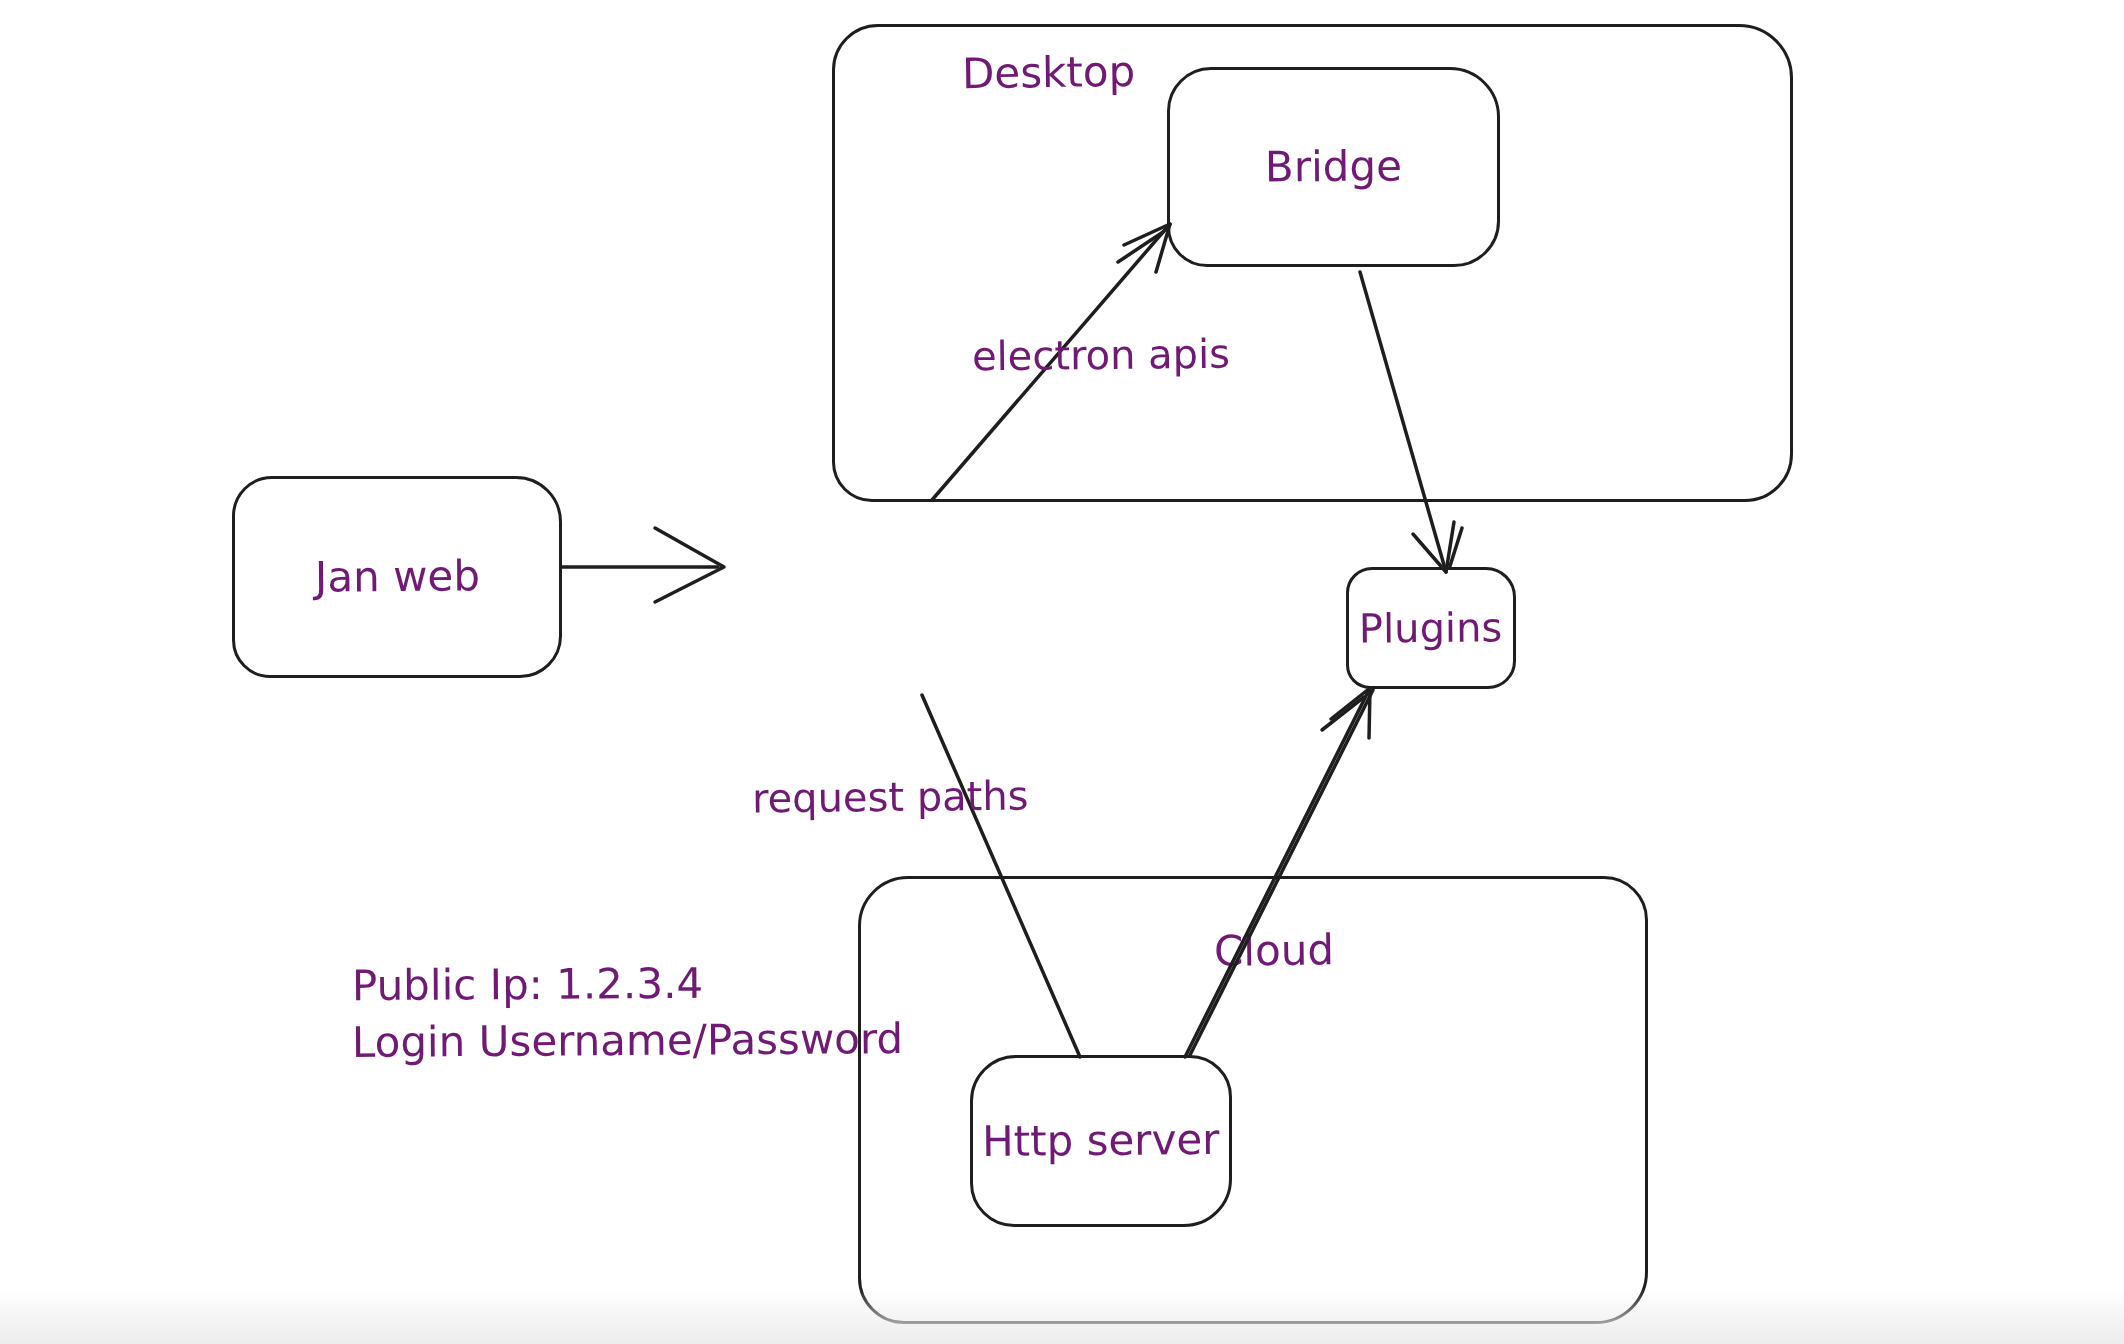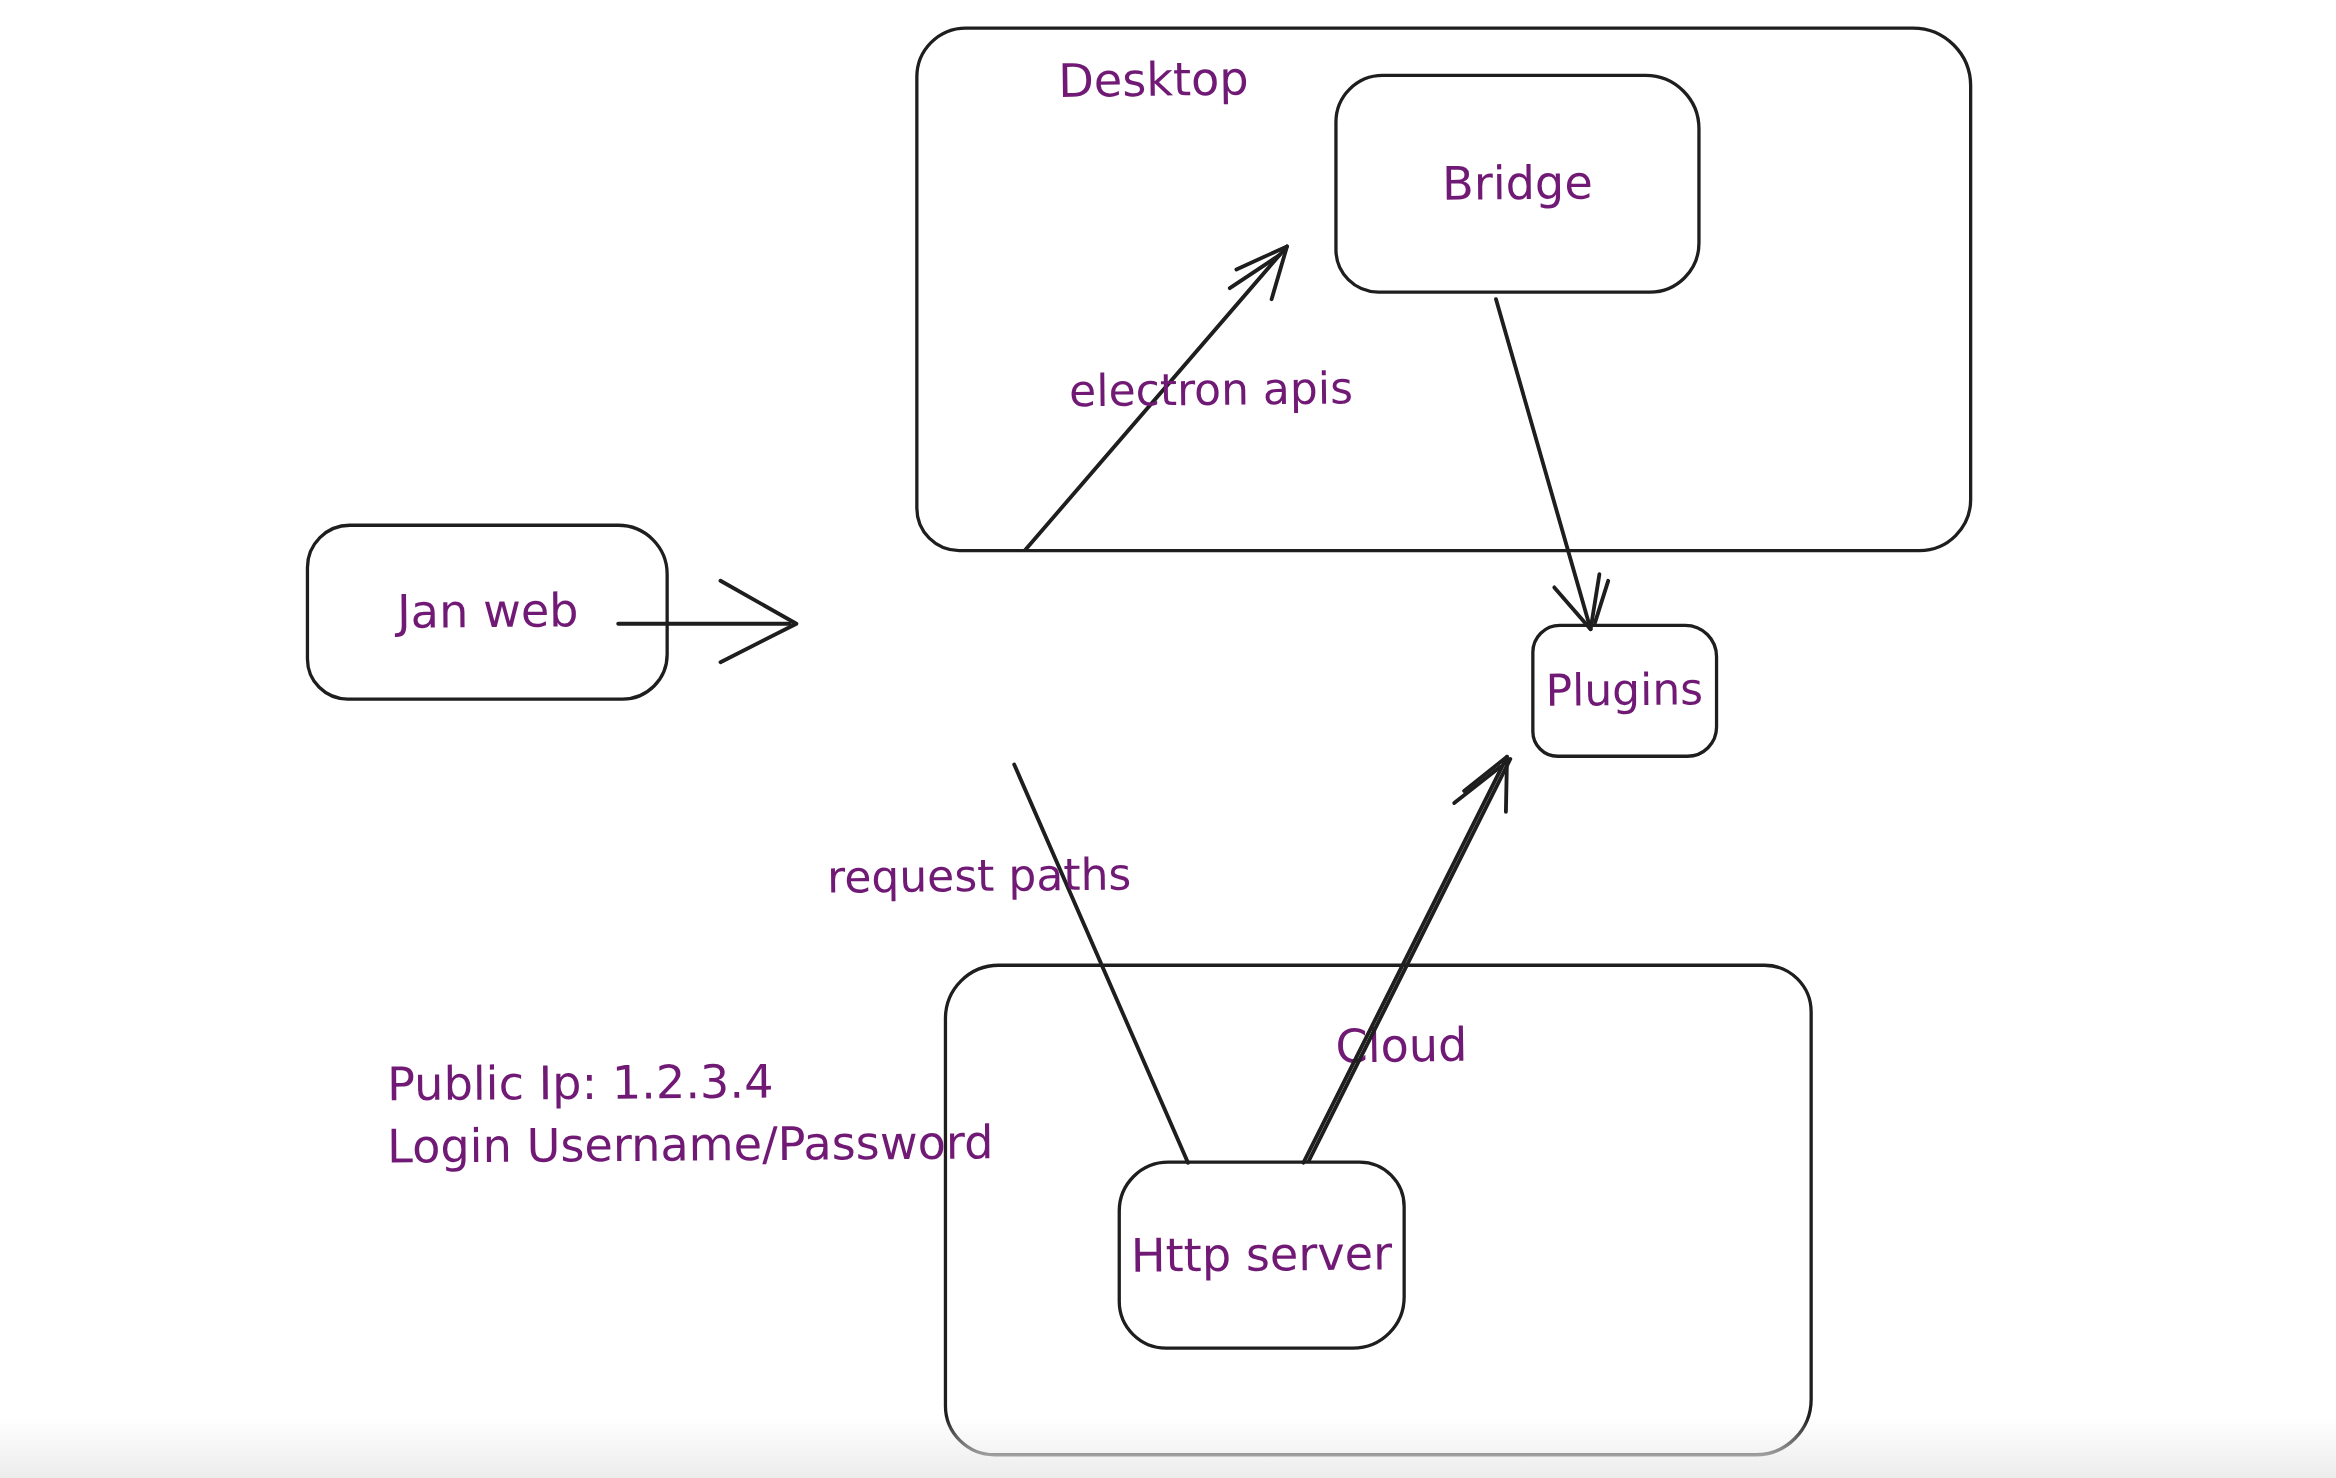--- a/index.html
+++ b/index.html
@@ -13,21 +13,20 @@
     color: #701a75;
   }
   .shape {
     position: absolute;
     border: 3px solid #1e1e1e;
     background: #ffffff;
     box-sizing: border-box;
     display: flex;
     align-items: center;
     justify-content: center;
-    margin-left: 46px;
   }
   .group {
     position: absolute;
     border: 3px solid #1e1e1e;
     background: transparent;
     box-sizing: border-box;
     z-index: 1;
   }
   .node { z-index: 2; }
   .node-label {
@@ -74,21 +73,21 @@
     position: absolute;
     left: 0; right: 0; bottom: 0;
     height: 56px;
     background: linear-gradient(to bottom, rgba(236,236,236,0), #ececec);
     z-index: 8;
   }
   
   #desktop-group  { left: 832px;  top: 24px;   width: 961px; height: 478px; border-radius: 46px 54px 48px 40px; }
   #cloud-group    { left: 858px;  top: 876px;  width: 790px; height: 448px; border-radius: 50px 44px 52px 46px; }
   #bridge-node    { left: 1167px; top: 67px;   width: 333px; height: 200px; border-radius: 44px 50px 46px 40px; }
-  #janweb-node    { left: 232px;  top: 476px;  width: 330px; height: 161px; border-radius: 40px 46px 42px 38px; }
+  #janweb-node    { left: 232px;  top: 476px;  width: 330px; height: 202px; border-radius: 40px 46px 42px 38px; }
   #middleware-node{ left: 722px;  top: 503px;  width: 303px; height: 190px; border-radius: 42px 46px 44px 40px; }
   #plugins-node   { left: 1346px; top: 567px;  width: 170px; height: 122px; border-radius: 26px 30px 28px 24px; }
   #httpserver-node{ left: 970px;  top: 1055px; width: 262px; height: 172px; border-radius: 46px 42px 48px 44px; }
   #desktop-label  { left: 962px;  top: 48px; }
   #cloud-label    { left: 1214px; top: 926px; }
   #electron-apis-label { left: 972px; top: 332px; }
   #request-paths-label { left: 752px; top: 774px; }
   #public-ip-line { left: 352px; top: 960px; }
   #login-line     { left: 352px; top: 1016px; }
 </style>

